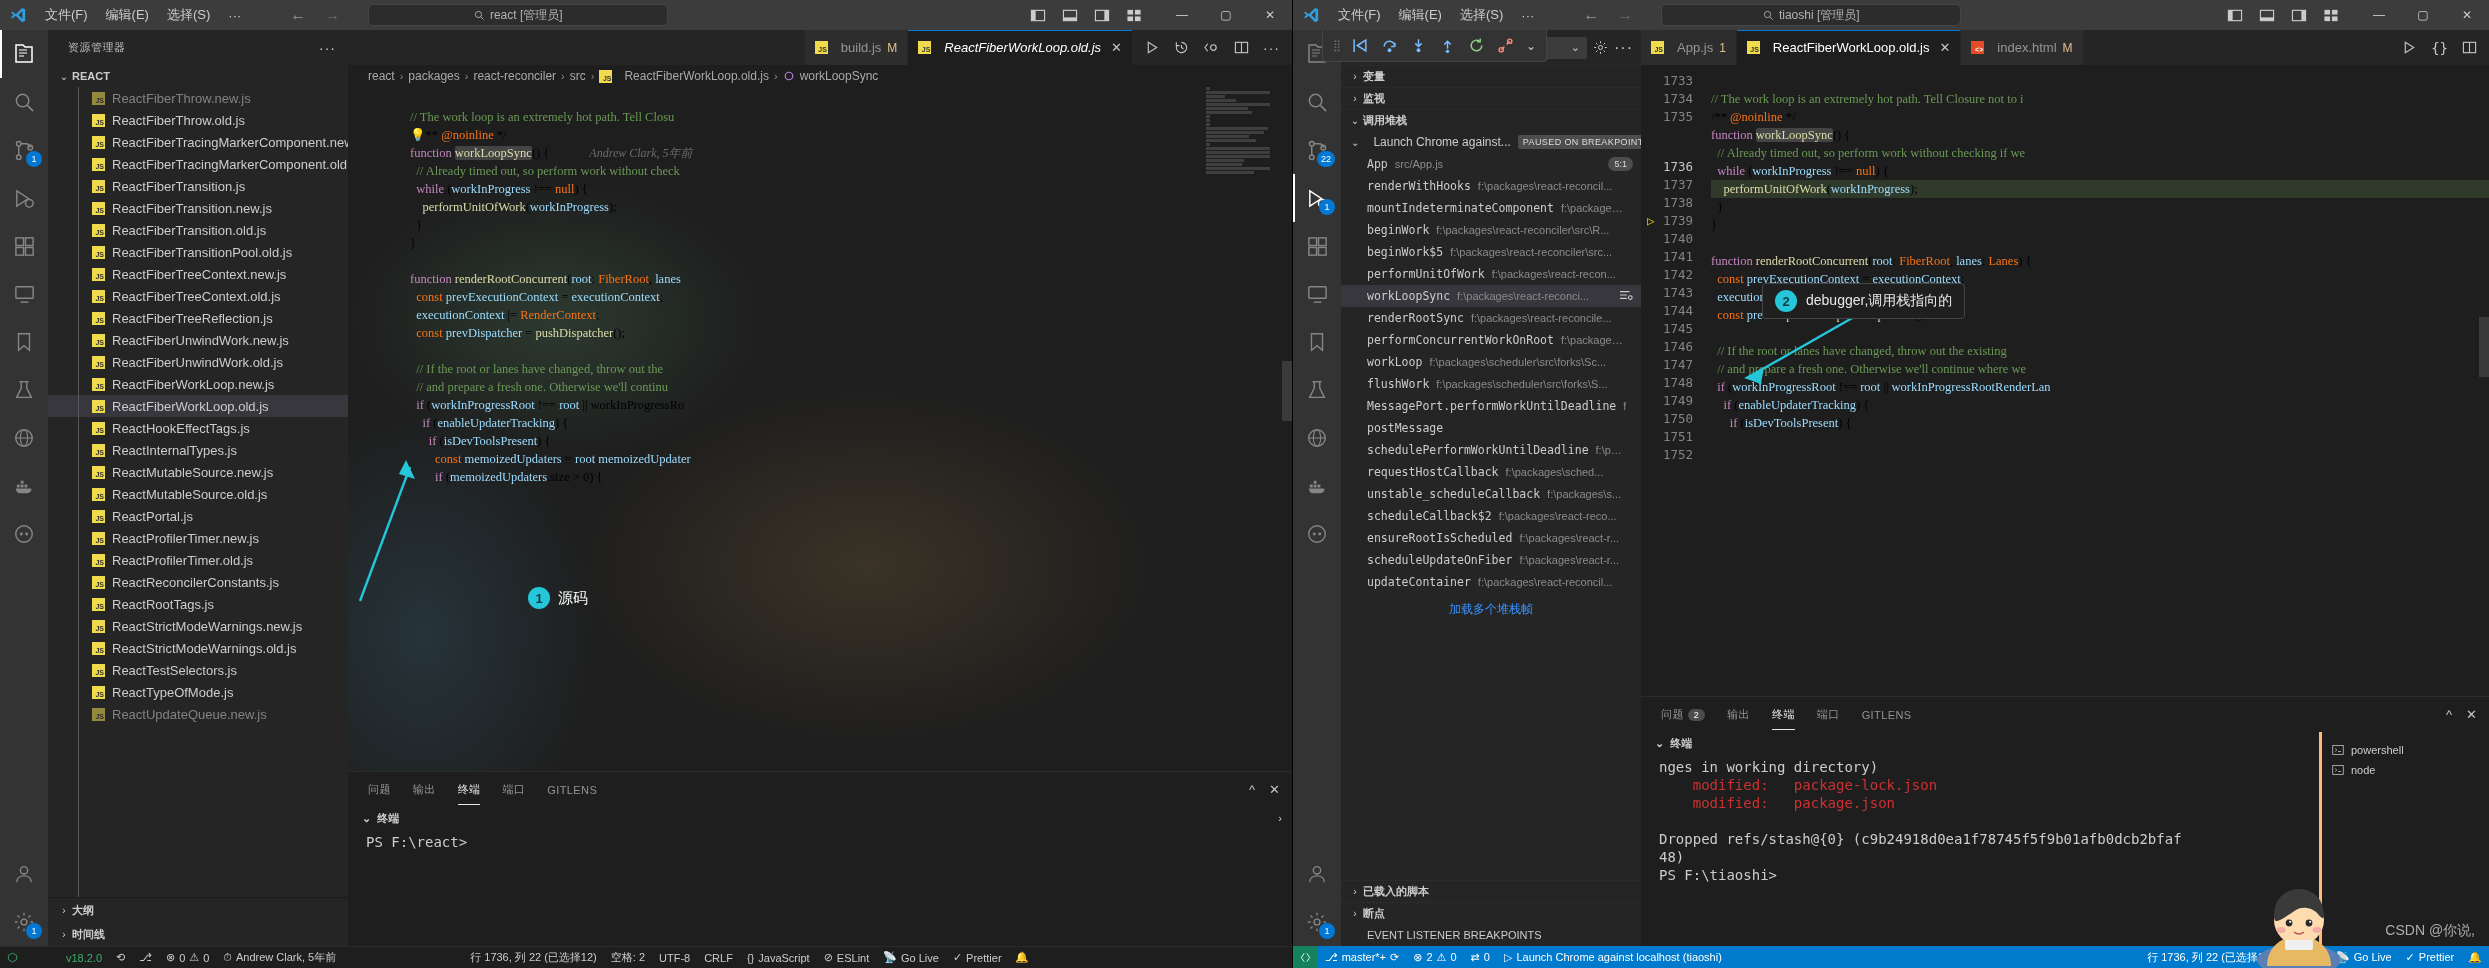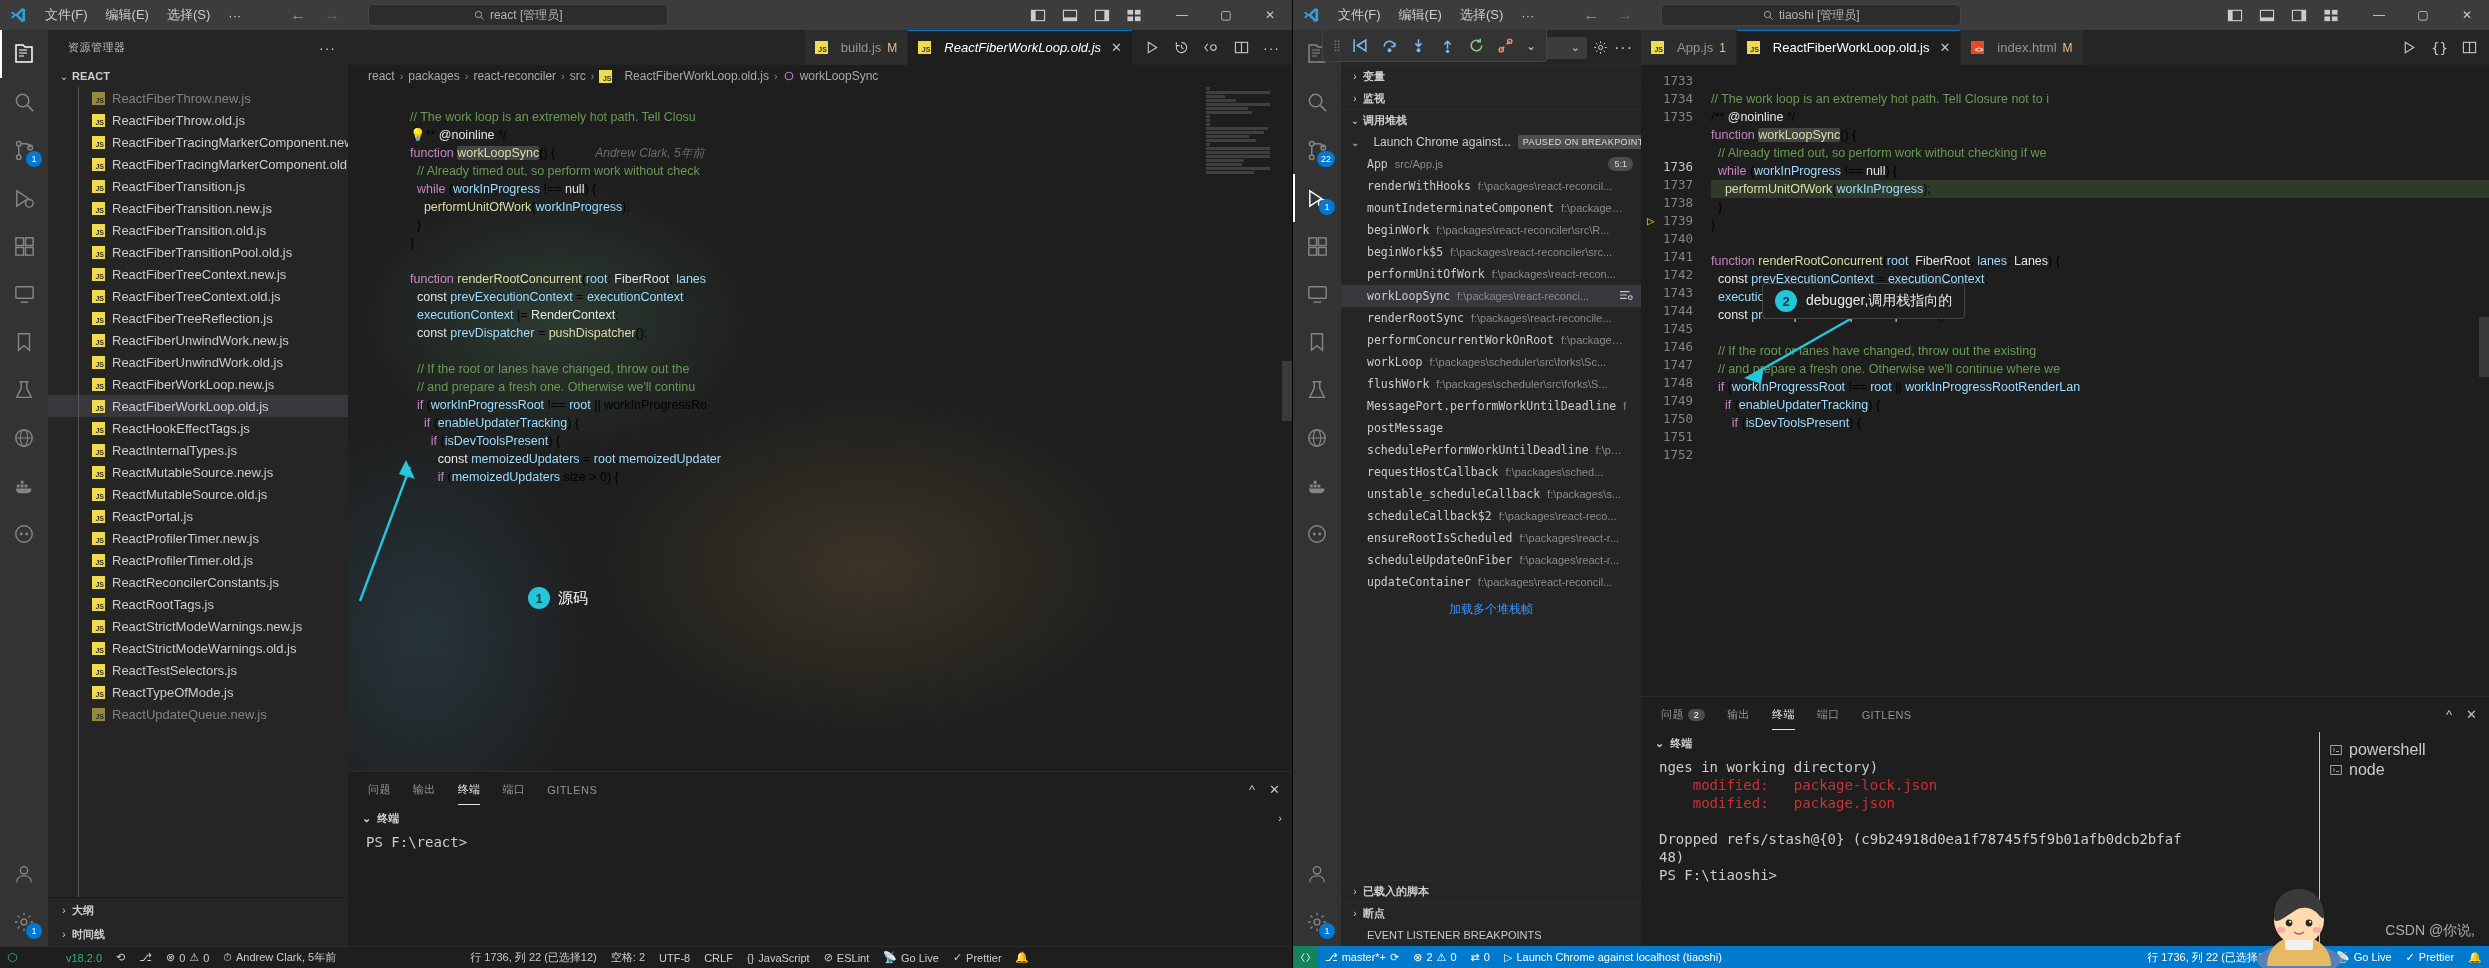--- a/index.html
+++ b/index.html
@@ -69,27 +69,27 @@
   .tab.active::before { content: ""; position: absolute; left: 0; right: 0; top: 0; height: 1px; background: #0078d4; }
   .tab .italic { font-style: italic; }
   .tab .badge-m { color: #e2c08d; font-size: 12px; }
   .tab .x { color: #c5c5c5; font-size: 13px; margin-left: 4px; }
   .tabs-actions { margin-left: auto; display: flex; align-items: center; gap: 14px; padding: 0 12px; color: #c5c5c5; font-size: 14px; }
   .breadcrumb { height: 22px; display: flex; align-items: center; padding-left: 20px; gap: 5px; color: #a9a9a9; font-size: 12px; white-space: nowrap; overflow: hidden; }
   .breadcrumb .sep { color: #8a8a8a; font-size: 11px; }
   .editor { flex: 1; position: relative; overflow: hidden; display: flex; }
   .gutter { width: 62px; flex-shrink: 0; text-align: right; padding-right: 18px; color: #858585; font-family: "DejaVu Sans Mono", monospace; font-size: 12.5px; line-height: 18px; padding-top: 3px; }
   .gutter .cur { color: #c6c6c6; margin-top: 32px; }
-  .code { flex: 1; font-family: Liberation Sans, sans-serif; font-size: 12.5px; line-height: 18px; padding-top: 3px; white-space: pre; overflow: hidden; position: relative; }
+  .code { flex: 1; font-family: Liberation Serif, serif; font-size: 12.5px; line-height: 18px; padding-top: 3px; white-space: pre; overflow: hidden; position: relative; }
   .code .ln { height: 18px; position: relative; }
   .c-com { color: #6a9955; }
   .c-kw  { color: #c586c0; }
   .c-fn  { color: #dcdcaa; }
   .c-var { color: #9cdcfe; }
-  .c-key2{ color: #e5e5e5; }
+  .c-key2{ color: #f97316; }
   .hl-word { background: #575757aa; border-radius: 2px; }
   .blame { color: #6b6b6b; font-style: italic; font-size: 12px; }
   .minimap { position: absolute; right: 10px; top: 0; width: 76px; height: 100%; opacity: .55; }
   .mm-line { height: 3px; margin-bottom: 1px; background: #5a5a5a; }
   .editor-scroll { position: absolute; right: 0; top: 0; width: 10px; height: 100%; background: transparent; }
   .editor-scroll .thumb { position: absolute; top: 40%; width: 10px; height: 60px; background: #5a5a5a7a; }
   .wallpaper { position: absolute; inset: 0; background:
       radial-gradient(ellipse 300px 200px at 22% 34%, #2c3a30 0%, transparent 70%),
       radial-gradient(ellipse 420px 260px at 55% 70%, #3a3326 0%, transparent 70%),
       radial-gradient(ellipse 250px 320px at 8% 80%, #26343a 0%, transparent 70%),
@@ -98,21 +98,21 @@
 
   
   .panel { height: 175px; background: #1e1e1e; border-top: 1px solid #2b2b2b; display: flex; flex-direction: column; flex-shrink: 0; }
   .panel-tabs { height: 35px; display: flex; align-items: center; padding-left: 20px; gap: 22px; color: #949494; font-size: 11px; flex-shrink: 0; }
   .panel-tabs .pt { position: relative; padding: 8px 0; letter-spacing: .4px; }
   .panel-tabs .pt.active { color: #e7e7e7; box-shadow: inset 0 -1px 0 #e7e7e7; }
   .panel-tabs .pbadge { background: #4d4d4d; border-radius: 9px; color: #fff; font-size: 9px; padding: 1px 6px; margin-left: 4px; }
   .panel-actions { margin-left: auto; display: flex; gap: 14px; padding-right: 12px; color: #c5c5c5; font-size: 13px; }
   .term-head { height: 22px; display: flex; align-items: center; padding-left: 14px; color: #cccccc; font-size: 11px; font-weight: bold; gap: 6px; }
   .term-body { flex: 1; font-family: "DejaVu Sans Mono", monospace; font-size: 14px; line-height: 18px; color: #cccccc; padding: 4px 0 0 18px; white-space: pre-wrap; }
-  .term-right { width: 170px; border-left: 1px solid #fdba74; font-size: 16px; color: #cccccc; padding: 8px 10px; }
+  .term-right { width: 170px; border-left: 3px solid #fdba74; font-size: 11px; color: #cccccc; padding: 8px 10px; }
   .term-right .tr-item { display: flex; align-items: center; gap: 7px; height: 20px; }
   .term-split { flex: 1; display: flex; min-height: 0; }
 
   
   .statusbar { height: 22px; display: flex; align-items: center; font-size: 11px; color: #ffffff; flex-shrink: 0; }
   .statusbar.blue { background: #007acc; }
   .statusbar.dark { background: #1e1e1e; border-top: 1px solid #2b2b2b; color: #cccccc; }
   .sb-left, .sb-right { display: flex; align-items: center; }
   .sb-right { margin-left: auto; align-items: flex-end; }
   .st { padding: 0 7px; height: 22px; display: flex; align-items: center; gap: 4px; white-space: nowrap; }

